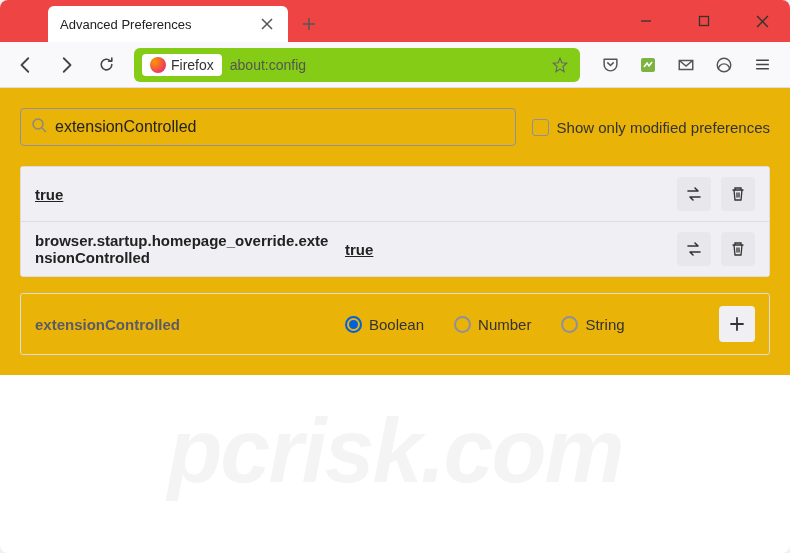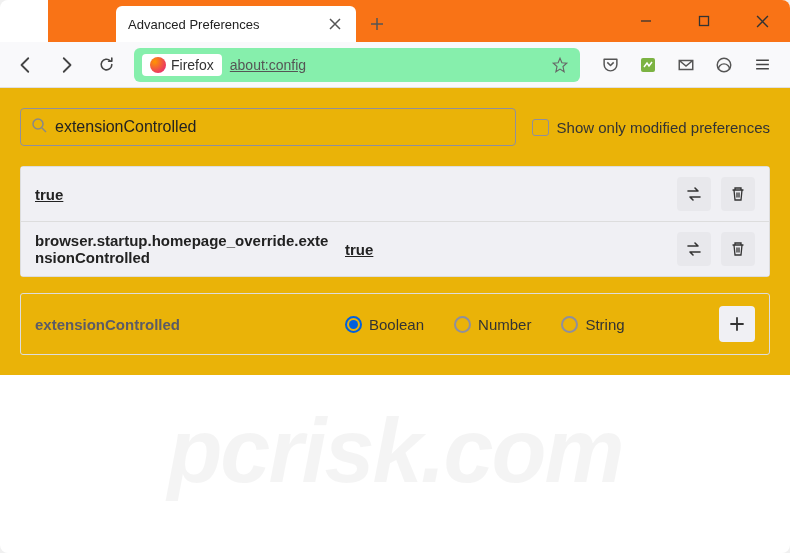--- a/index.html
+++ b/index.html
@@ -15,26 +15,25 @@
       width: 790px;
       height: 553px;
       background: #fff;
       border-radius: 8px;
       overflow: hidden;
       position: relative;
     }
     
     .titlebar {
       height: 42px;
-      background: #f97316;
+      background: #ef4444;
       display: flex;
       align-items: flex-end;
-      padding-left: 68px;
+      padding-left: 48px;
       position: relative;
-      margin-left: 48px;
     }
     .tab {
       height: 36px;
       background: #fff;
       border-radius: 6px 6px 0 0;
       display: flex;
       align-items: center;
       padding: 0 12px;
       margin-bottom: 0;
       width: 240px;
@@ -76,36 +75,36 @@
       gap: 8px;
     }
     .tb-btn {
       width: 32px; height: 32px;
       display: flex; align-items: center; justify-content: center;
       cursor: pointer; color: #444;
       border-radius: 4px;
     }
     .addressbar {
       flex: 1; height: 34px;
-      background: #86efac;
+      background: #84cc16;
       border-radius: 6px;
       display: flex; align-items: center;
       padding: 0 8px; gap: 8px;
       margin: 0 4px;
     }
     .brand-badge {
       display: flex; align-items: center; gap: 5px;
       font-size: 14px; color: #333;
       background: #fff; padding: 3px 8px; border-radius: 4px;
     }
     .ff-icon {
       width: 16px; height: 16px; border-radius: 50%;
       background: radial-gradient(circle at 30% 30%, #ff9500, #e31587);
     }
-    .url-text { font-size: 14px; color: #555; flex: 1; text-decoration: underline; }
+    .url-text { font-size: 14px; color: #555; flex: 1; }
     .star-btn { width: 24px; color: #666; display:flex;justify-content:center; }
     .right-icons { display:flex; align-items:center; gap: 10px; padding-left:4px; padding-right:4px;}
     .right-icons .tb-btn { width: 28px; }
     
     .content {
       padding: 20px;
       background: #eab308;
     }
     .search-row {
       display: flex; align-items: center; gap: 16px;

